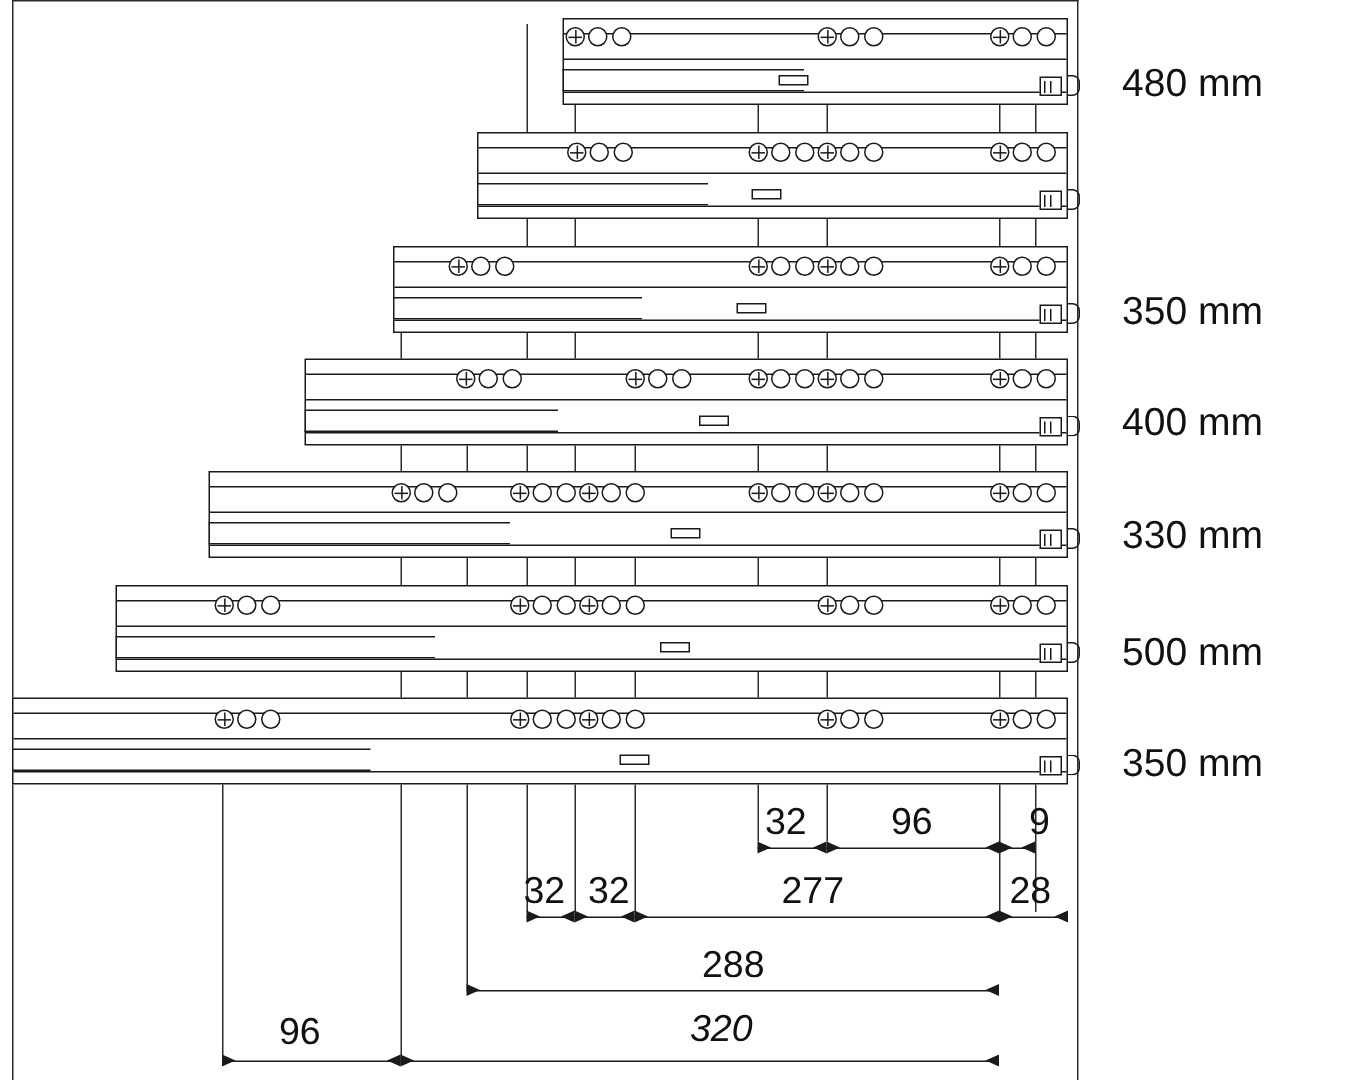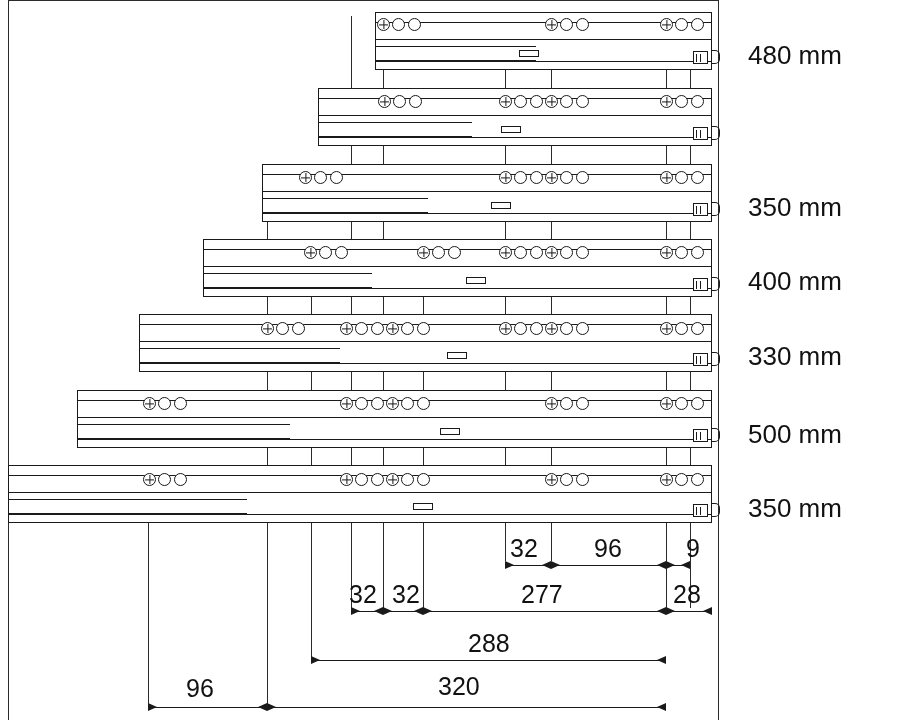--- a/index.html
+++ b/index.html
@@ -402,15 +402,15 @@
   <div class="dimlabel" style="left:468px; top:629px;">288</div>
 
   <div class="dim" style="left:148px; top:707px; width:119px;"></div>
   <div class="arrow right" style="left:148px; top:703px;"></div>
   <div class="arrow left" style="left:258px; top:703px;"></div>
   <div class="dimlabel" style="left:186px; top:674px;">96</div>
 
   <div class="dim" style="left:267px; top:707px; width:399px;"></div>
   <div class="arrow right" style="left:267px; top:703px;"></div>
   <div class="arrow left" style="left:657px; top:703px;"></div>
-  <div class="dimlabel" style="left:438px; top:672px;">320</div>
+  <div class="dimlabel" style="left:460px; top:672px;font-style:italic;">320</div>
 
 </div>
 
 </body></html>

